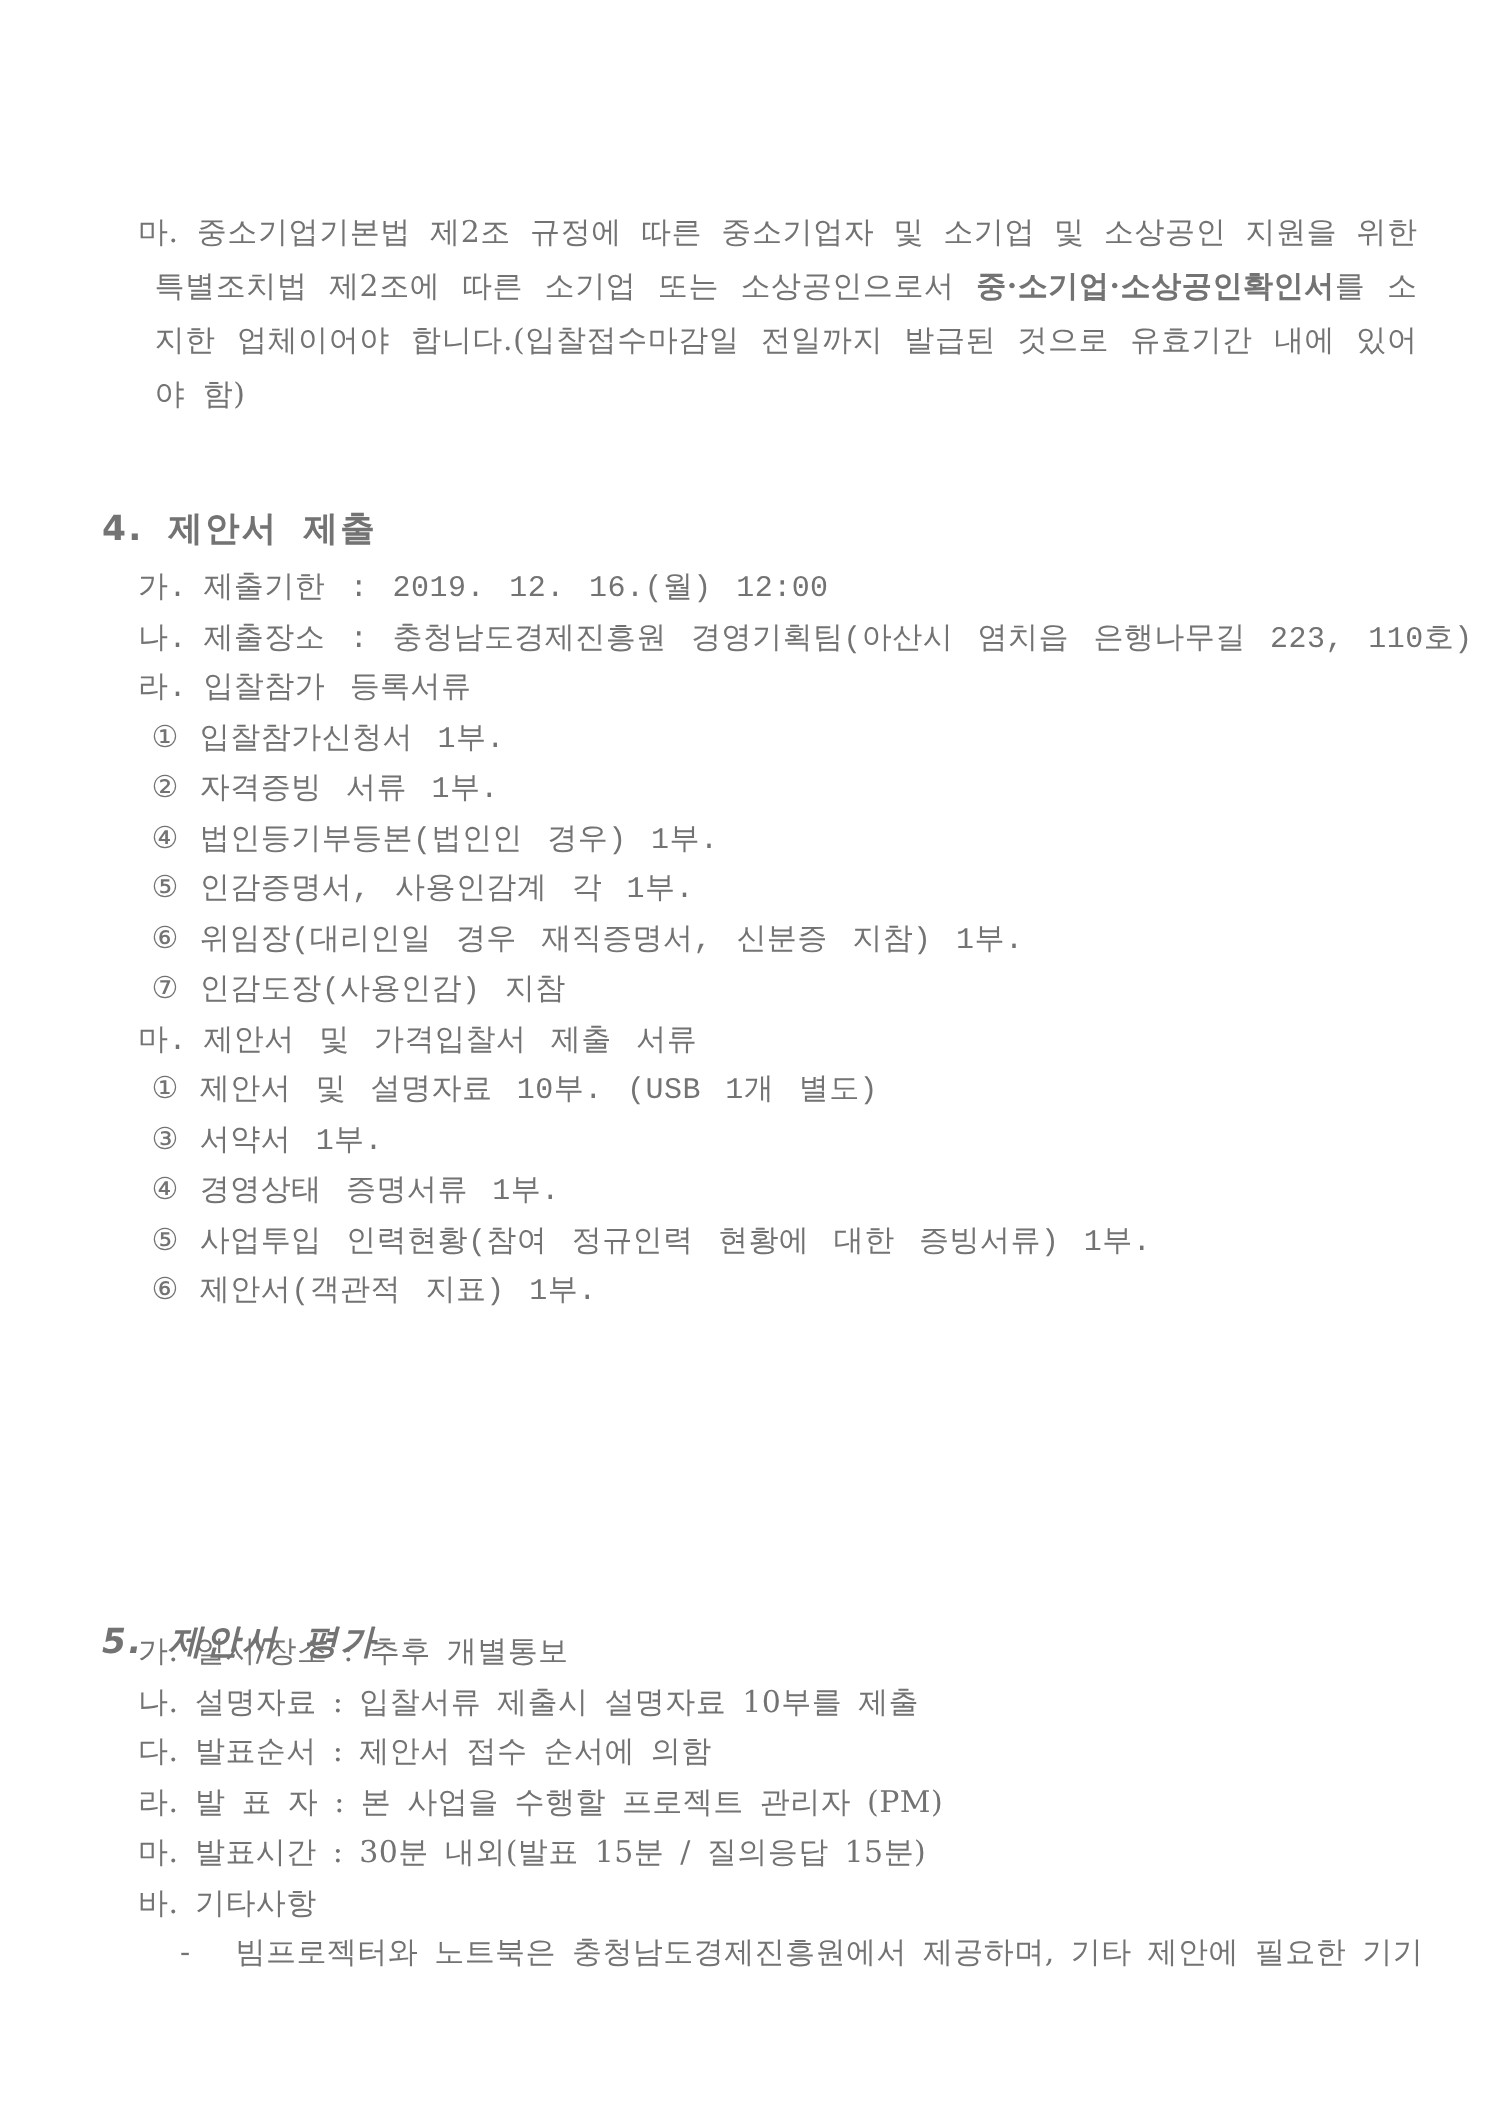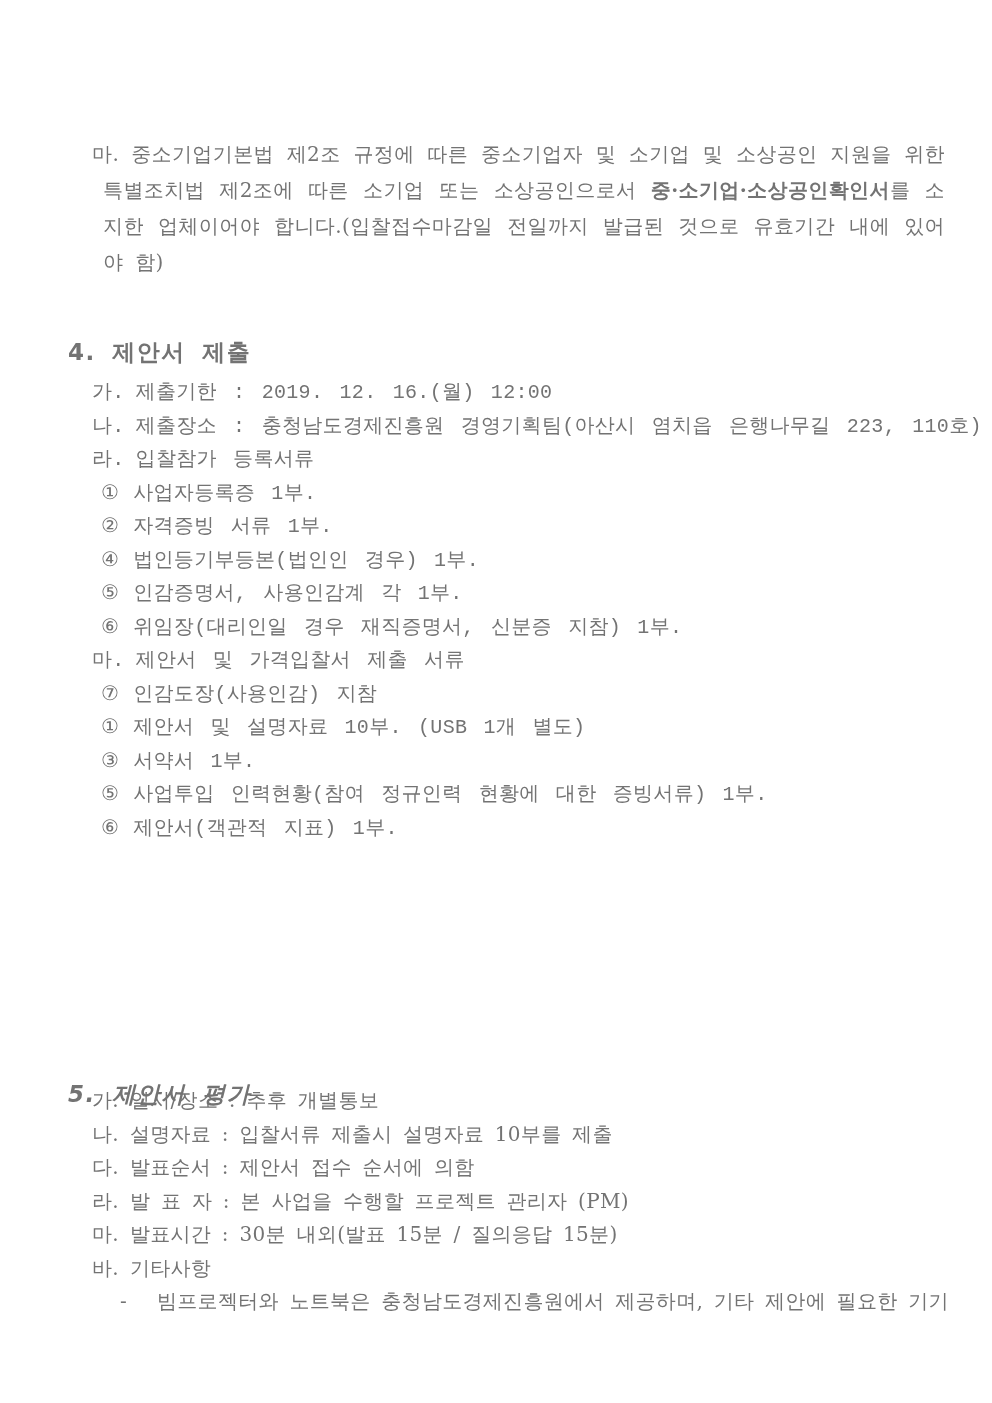--- a/index.html
+++ b/index.html
@@ -75,29 +75,30 @@
   <div class="intro-para">
     <span class="plabel">마.</span><span>중소기업기본법 제2조 규정에 따른 중소기업자 및 소기업 및 소상공인 지원을 위한 특별조치법 제2조에 따른 소기업 또는 소상공인으로서 </span><b>중·소기업·소상공인확인서</b><span>를 소지한 업체이어야 합니다.(입찰접수마감일 전일까지 발급된 것으로 유효기간 내에 있어야 함)</span>
   </div>
 
   <div class="sec-heading sec4-heading">4. 제안서 제출</div>
 
   <div class="list sec4-list">
     <div class="row"><span class="label">가.</span><span>제출기한 : 2019. 12. 16.(월) 12:00</span></div>
     <div class="row"><span class="label">나.</span><span>제출장소 : 충청남도경제진흥원 경영기획팀(아산시 염치읍 은행나무길 223, 110호)</span></div>
     <div class="row"><span class="label">라.</span><span>입찰참가 등록서류</span></div>
-    <div class="row lv2"><span class="label">①</span><span>사업자등록증 1부.</span></div>
+    <div class="row lv2"><span class="label">①</span><span>입찰참가신청서 1부.</span></div>
     <div class="row lv2"><span class="label">②</span><span>자격증빙 서류 1부.</span></div>
     <div class="row lv2"><span class="label">④</span><span>법인등기부등본(법인인 경우) 1부.</span></div>
     <div class="row lv2"><span class="label">⑤</span><span>인감증명서, 사용인감계 각 1부.</span></div>
     <div class="row lv2"><span class="label">⑥</span><span>위임장(대리인일 경우 재직증명서, 신분증 지참) 1부.</span></div>
+    <div class="row lv2"><span class="label">⑦</span><span>인감도장(사용인감) 지참</span></div>
     <div class="row"><span class="label">마.</span><span>제안서 및 가격입찰서 제출 서류</span></div>
-    <div class="row lv2"><span class="label">⑦</span><span>인감도장(사용인감) 지참</span></div>
     <div class="row lv2"><span class="label">①</span><span>제안서 및 설명자료 10부. (USB 1개 별도)</span></div>
     <div class="row lv2"><span class="label">③</span><span>서약서 1부.</span></div>
+    <div class="row lv2"><span class="label">④</span><span>경영상태 증명서류 1부.</span></div>
     <div class="row lv2"><span class="label">⑤</span><span>사업투입 인력현황(참여 정규인력 현황에 대한 증빙서류) 1부.</span></div>
     <div class="row lv2"><span class="label">⑥</span><span>제안서(객관적 지표) 1부.</span></div>
   </div>
 
   <div class="sec-heading sec5-heading">5. 제안서 평가</div>
 
   <div class="list sec5-list">
     <div class="row"><span class="label">가.</span><span>일시/장소 : 추후 개별통보</span></div>
     <div class="row"><span class="label">나.</span><span>설명자료 : 입찰서류 제출시 설명자료 10부를 제출</span></div>
     <div class="row"><span class="label">다.</span><span>발표순서 : 제안서 접수 순서에 의함</span></div>

